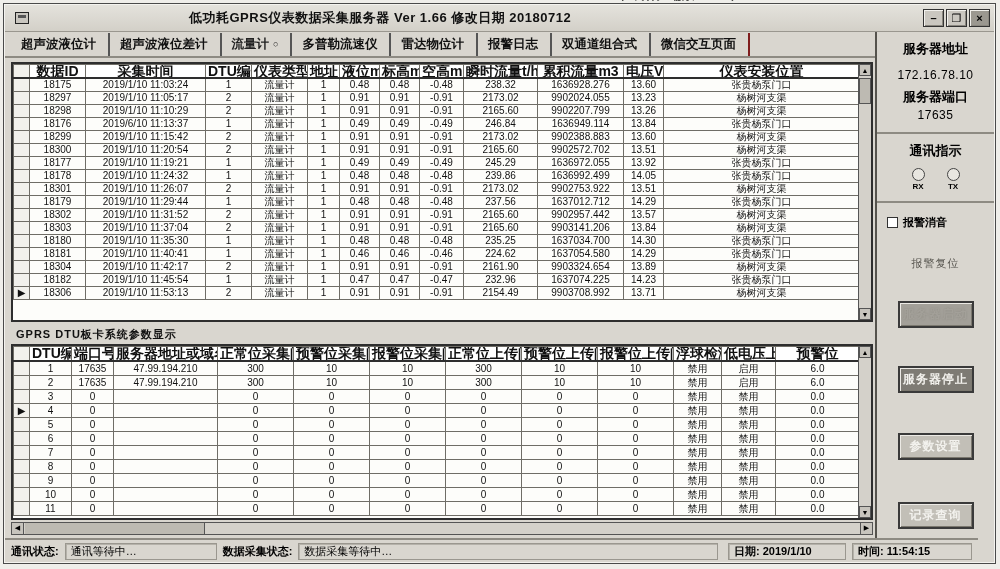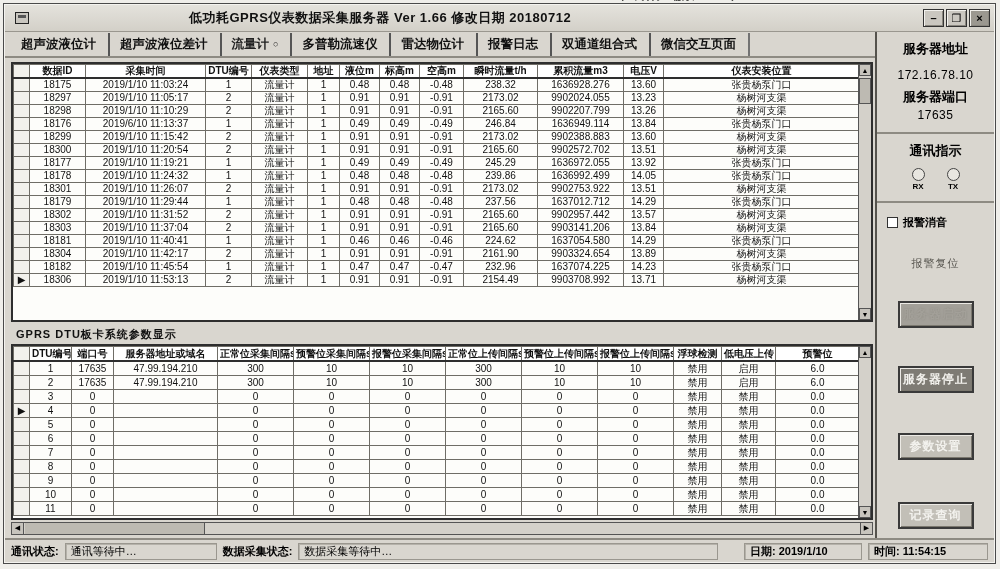--- a/index.html
+++ b/index.html
@@ -21,34 +21,34 @@
   .win-btn { width:21px; height:18px; border:1px solid #333; background:#cac7c0;
     box-shadow: inset 1px 1px 0 #f2f1ed, inset -1px -1px 0 #8a877f;
     font-size:11px; font-weight:bold; text-align:center; line-height:16px; cursor:pointer; }
   .win-btn.close { background:#9b9890; }
 
   
   .tabbar { position:absolute; top:28px; left:1px; width:872px; height:26px;
     display:flex; align-items:center; border-bottom:2px solid #8e8b83; background:#d9d6cf; padding-left:6px;}
   .tab { font-size:12.5px; font-weight:bold; color:#111; padding:3px 12px 3px 10px;
     border-right:2px solid #555; cursor:pointer; white-space:nowrap; }
-  .tab:last-child { border-right:2px solid #737373; }
+  .tab:last-child { border-right:2px solid #7f1d1d; }
   .tab.active { border-right:2px solid #555; color:#222; }
   .tab .marker { font-size:9px; vertical-align:1px; margin-left:4px; }
 
   
   .grid-box { position:absolute; background:#fdfdfa; border:2px solid #2e2e2e; }
   .grid-upper { left:7px; top:58px; width:862px; height:260px; }
   .grid-lower { left:7px; top:340px; width:862px; height:176px; }
   table { border-collapse:collapse; table-layout:fixed; }
   .grid-upper table { width:846px; }
   .grid-lower table { width:846px; }
   th,td { border:1px solid #6f6d66; font-size:10px; line-height:12px; height:12px;
     text-align:center; overflow:hidden; white-space:nowrap; padding:0 2px; color:#111;}
-  th { font-weight:bold; border-bottom:2px solid #2e2e2e; background:#fff; font-size:10px; }
+  th { font-weight:bold; border-bottom:2px solid #2e2e2e; background:#fff; font-size:14px; }
   .grid-lower th, .grid-lower td { height:13px; line-height:13px; }
   td.sel, th.sel { background:#f2f1ec; }
   tr[data-interactable="true"] { cursor:default; }
 
   
   .vscroll { position:absolute; top:0; right:0; bottom:0; width:13px;
     background:#d4d1ca; border-left:1px solid #555; }
   .vs-arrow { position:absolute; left:0; width:12px; height:12px; background:#c7c4bd;
     border:1px solid #555; font-size:7px; line-height:11px; text-align:center; cursor:pointer; }
   .vs-up { top:0; } .vs-down { bottom:0; }
@@ -84,21 +84,21 @@
   .sb-btn { display:block; width:76px; height:27px; margin:0 auto; font-size:12px; font-weight:bold;
     border:2px solid #3a3a3a; box-shadow: inset 1px 1px 0 #eceae5, inset -1px -1px 0 #7b786f;
     background:#b3b0a8; color:#f3f2ee; cursor:pointer; letter-spacing:1px;
     font-family:"Liberation Sans","DejaVu Sans",sans-serif; }
   .btn-start { margin-top:30px; background:#a3a099; color:#a3a099; text-shadow:0 0 2px #8f8c85; }
   .btn-stop { margin-top:38px; background:#7e7b74; }
   .btn-param { margin-top:40px; background:#c2bfb7; }
   .btn-query { margin-top:42px; background:#c2bfb7; }
 
   
-  .statusbar { position:absolute; left:1px; right:1px; bottom:1px; height:24px;
+  .statusbar { position:absolute; left:1px; right:17px; bottom:1px; height:24px;
     border-top:2px solid #8e8b83; background:#d9d6cf; display:flex; align-items:center;
     font-size:11px; padding:0 6px; gap:6px; }
   .sb-label { font-weight:bold; white-space:nowrap; }
   .sb-field { border:1px solid #9a978f; box-shadow: inset 1px 1px 0 #b5b2aa;
     background:#d9d6cf; height:17px; line-height:15px; padding:0 5px; white-space:nowrap; overflow:hidden; }
   .f-comm { width:152px; } .f-data { width:420px; }
   .f-date { width:118px; margin-left:auto; font-weight:bold; }
   .f-time { width:120px; font-weight:bold; }
 </style>
 </head>
@@ -341,20 +341,35 @@
             <td data-interactable="false">0.91</td>
             <td data-interactable="false">0.91</td>
             <td data-interactable="false">-0.91</td>
             <td data-interactable="false">2165.60</td>
             <td data-interactable="false">9903141.206</td>
             <td data-interactable="false">13.84</td>
             <td data-interactable="false">杨树河支渠</td>
           </tr>
           <tr data-interactable="true">
             <td class="sel" data-interactable="true"></td>
+            <td data-interactable="false">18180</td>
+            <td data-interactable="false">2019/1/10 11:35:30</td>
+            <td data-interactable="false">1</td>
+            <td data-interactable="false">流量计</td>
+            <td data-interactable="false">1</td>
+            <td data-interactable="false">0.48</td>
+            <td data-interactable="false">0.48</td>
+            <td data-interactable="false">-0.48</td>
+            <td data-interactable="false">235.25</td>
+            <td data-interactable="false">1637034.700</td>
+            <td data-interactable="false">14.30</td>
+            <td data-interactable="false">张贵杨泵门口</td>
+          </tr>
+          <tr data-interactable="true">
+            <td class="sel" data-interactable="true"></td>
             <td data-interactable="false">18181</td>
             <td data-interactable="false">2019/1/10 11:40:41</td>
             <td data-interactable="false">1</td>
             <td data-interactable="false">流量计</td>
             <td data-interactable="false">1</td>
             <td data-interactable="false">0.46</td>
             <td data-interactable="false">0.46</td>
             <td data-interactable="false">-0.46</td>
             <td data-interactable="false">224.62</td>
             <td data-interactable="false">1637054.580</td>

